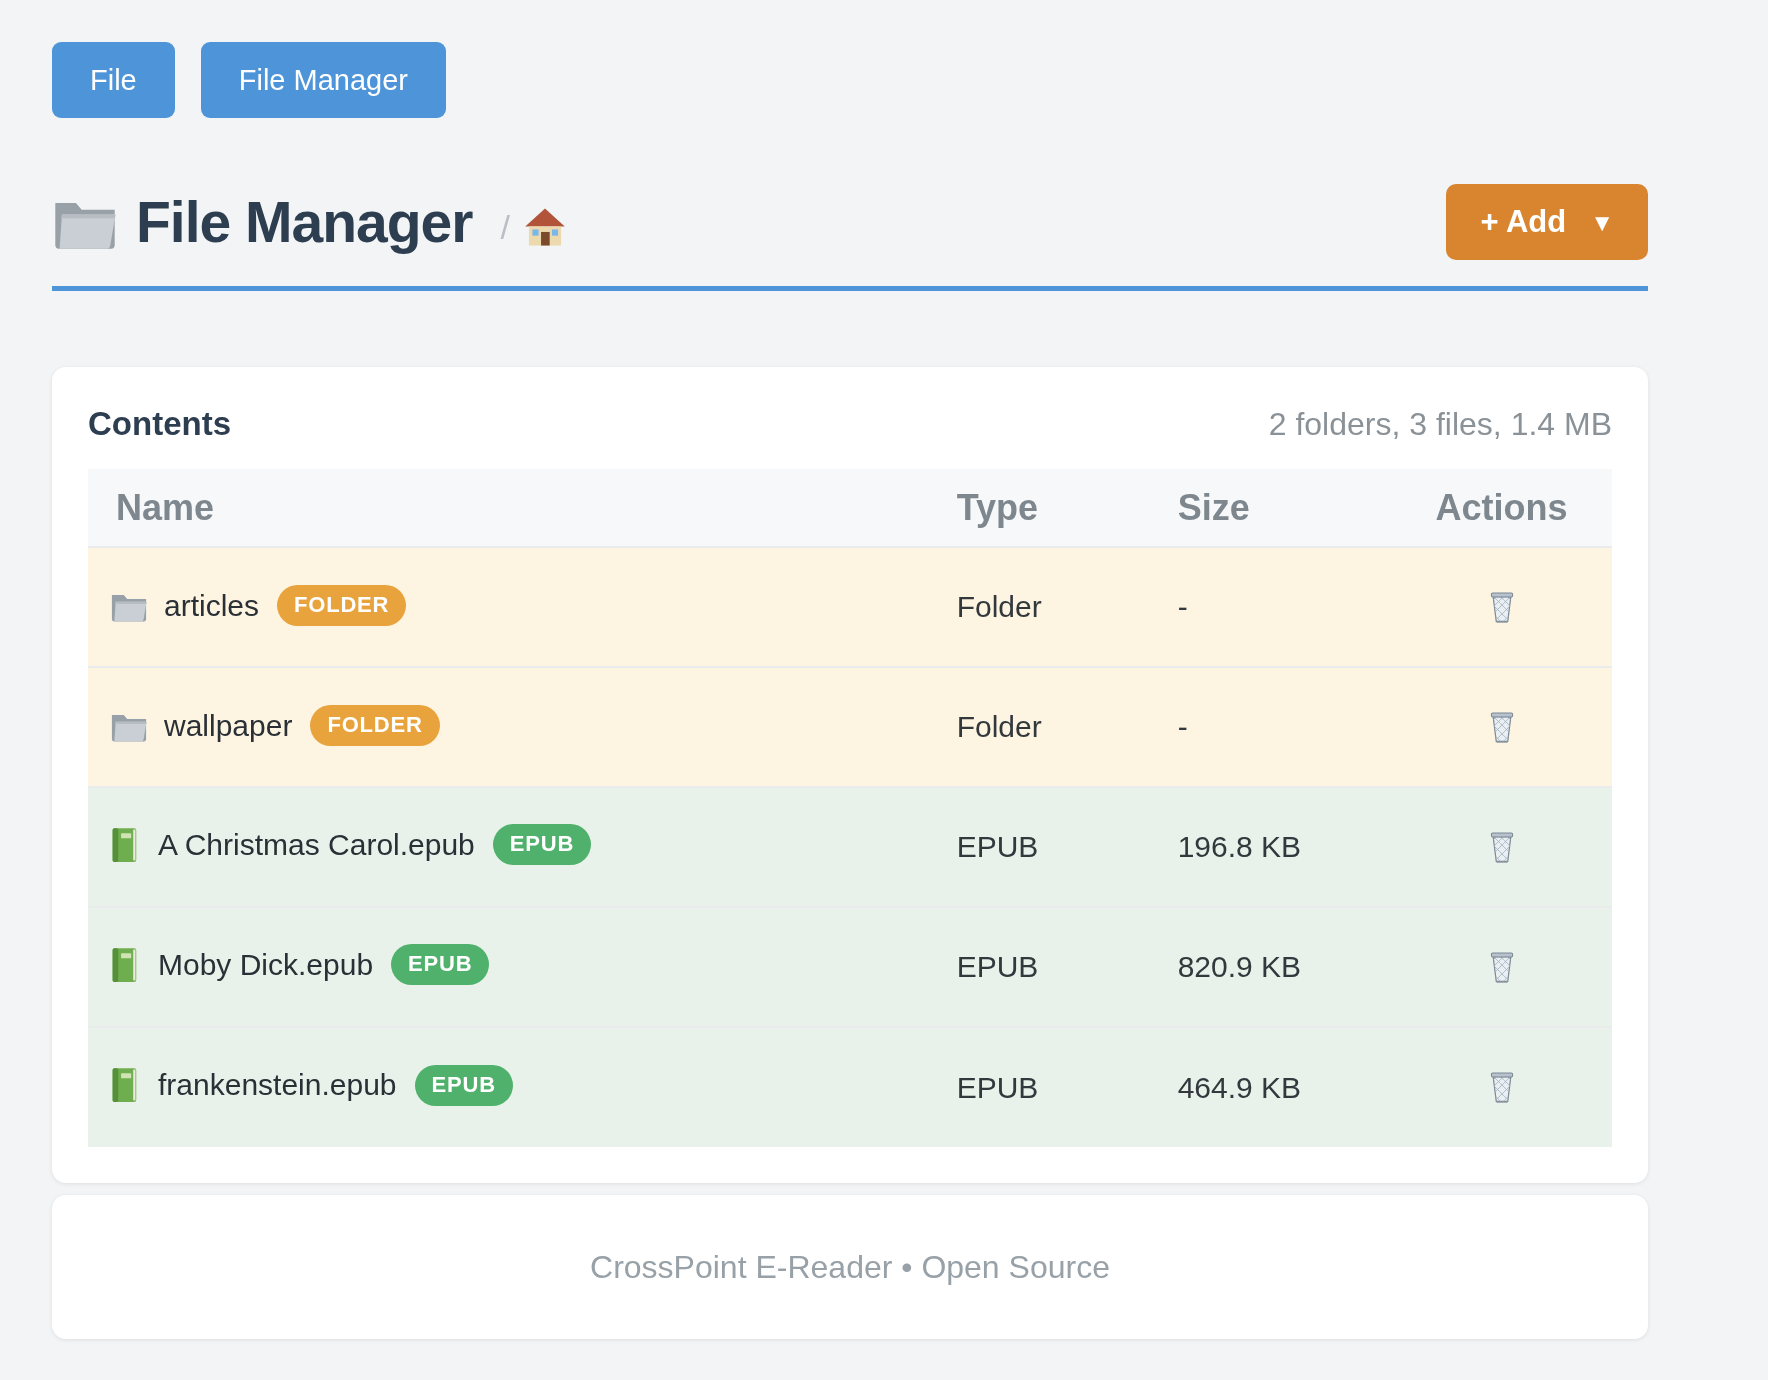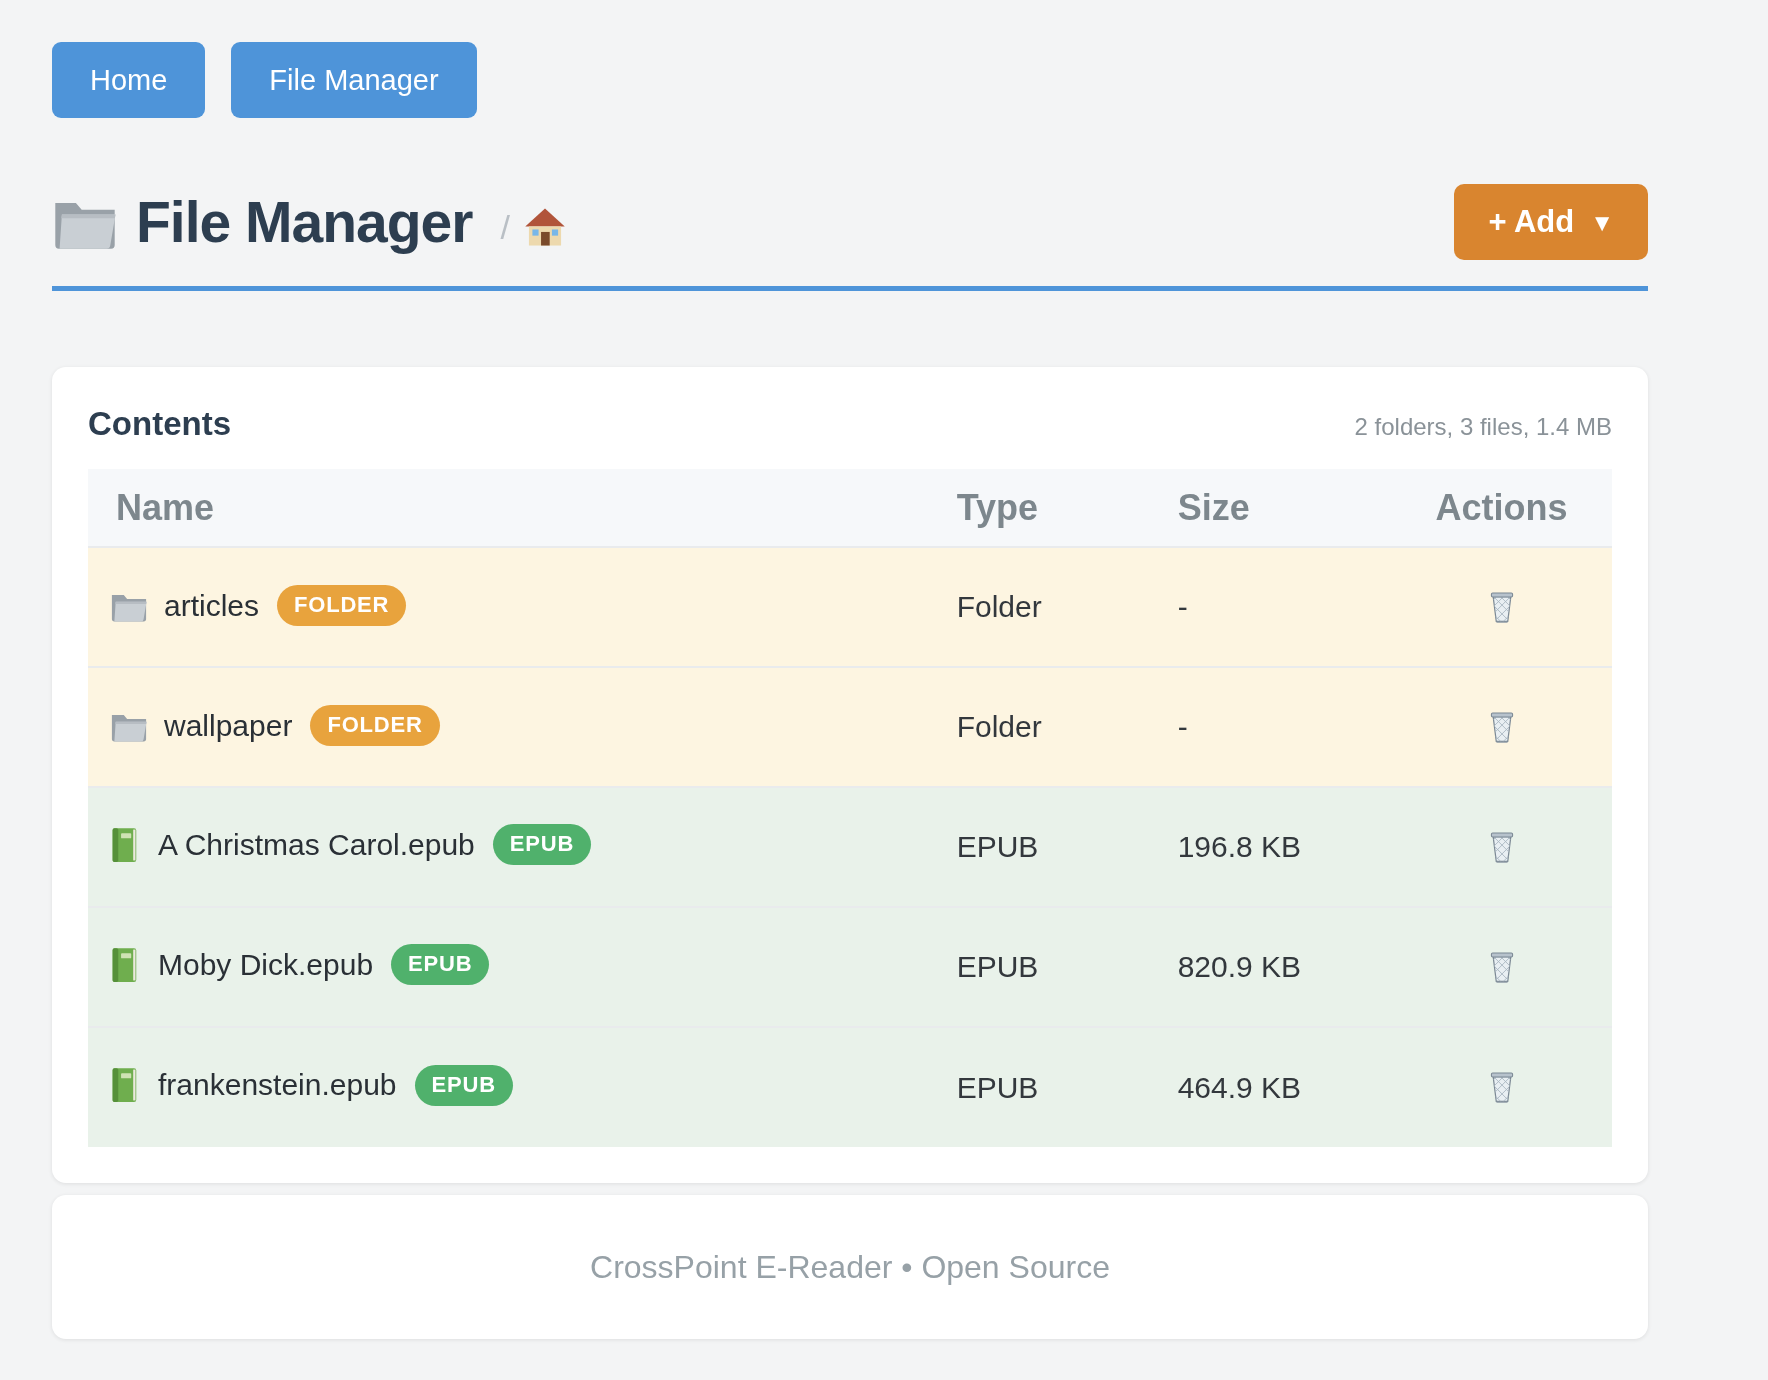--- a/index.html
+++ b/index.html
@@ -23,35 +23,35 @@
   
   .title-row { display:flex; align-items:center; justify-content:space-between; margin-top:66px; }
   .title-left { display:flex; align-items:center; }
   .title-folder { width:66px; height:54px; margin-right:18px; }
   h1.page-title { font-size:57px; font-weight:700; color:#2d3e50; letter-spacing:-1px; }
   .crumb-sep { font-size:34px; color:#b9bfc5; margin:10px 14px 0 28px; }
   .crumb-home { width:42px; height:40px; margin-top:10px; cursor:pointer; }
   .add-btn {
     background:#d9852f; color:#fff; border:none; border-radius:10px;
     height:76px; padding:0 34px; font-family:inherit; font-size:31px; font-weight:700;
-    display:inline-flex; align-items:center; gap:16px; cursor:pointer;
+    display:inline-flex; align-items:center; gap:24px; cursor:pointer;
   }
   .add-caret { font-size:24px; position:relative; top:1px; }
 
   .title-rule { margin-top:26px; border:none; border-top:5px solid #4e94d9; width:1596px; }
 
   
   .card {
     width:1596px; background:#ffffff; border-radius:14px;
     box-shadow:0 1px 4px rgba(0,0,0,0.09);
   }
   .card.main { margin-top:76px; padding:38px 36px 36px 36px; }
   .card-head { display:flex; align-items:baseline; justify-content:space-between;gap:14px; }
   .card-title { font-size:33px; font-weight:700; color:#2d3e50; }
-  .card-summary { font-size:24px; color:#8a9298; }
+  .card-summary { font-size:32px; color:#8a9298; }
 
   
   table.contents { width:100%; border-collapse:collapse; margin-top:26px; }
   thead th {
     background:#f6f8fa; height:78px; font-size:36px; font-weight:700; color:#7d878d;
     text-align:left; vertical-align:middle;
   }
   th.col-name { width:57%; padding-left:28px; }
   th.col-type { width:14.5%; }
   th.col-size { width:14%; }
@@ -126,21 +126,21 @@
       </g>
       <path d="M10.5 37.5 H23.5 l-0.3 1.6 H10.8 Z" fill="#8d99a4"></path>
       <rect x="5" y="5.2" width="24" height="4.6" rx="1.4" fill="#b7c2cc" stroke="#7b8894" stroke-width="1.2"></rect>
     </symbol>
   </defs>
 </svg>
 
 <div class="page">
 
   <div class="nav">
-    <button class="nav-btn">Home</button>
+    <button class="nav-btn">File</button>
     <button class="nav-btn">File Manager</button>
   </div>
 
   <div class="title-row">
     <div class="title-left">
       <svg class="title-folder">
           <use href="#sym-folder"></use>
         </svg>
       <h1 class="page-title">File Manager</h1>
       <span class="crumb-sep">/</span>

